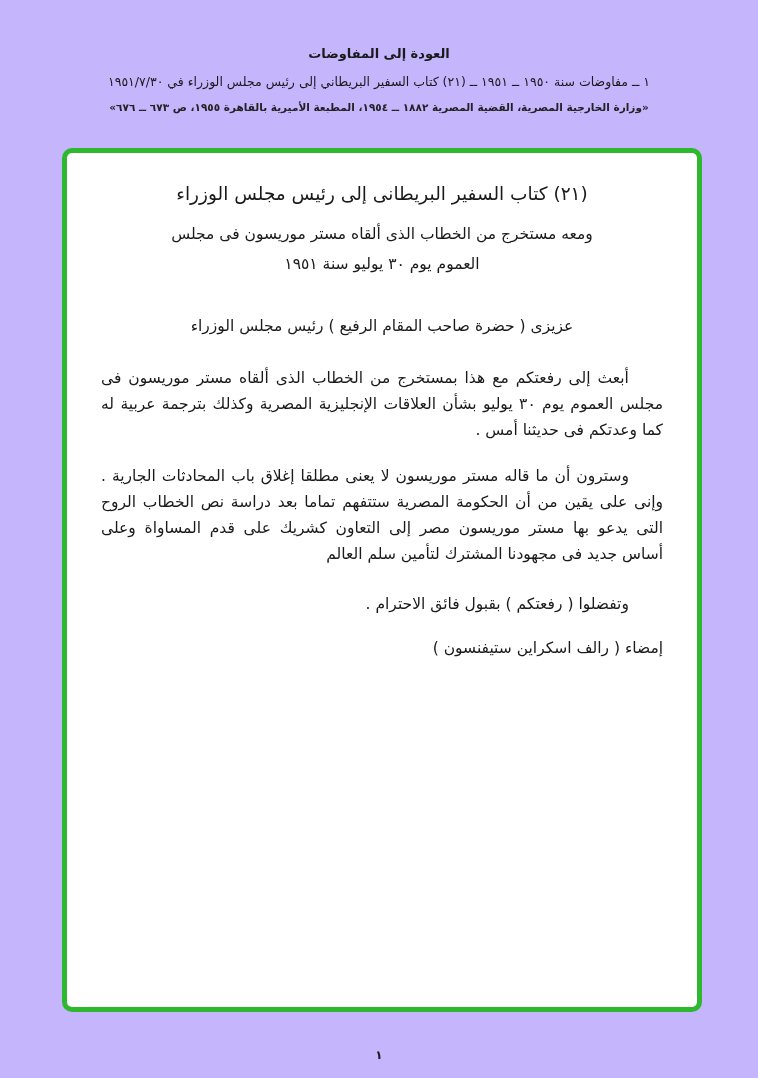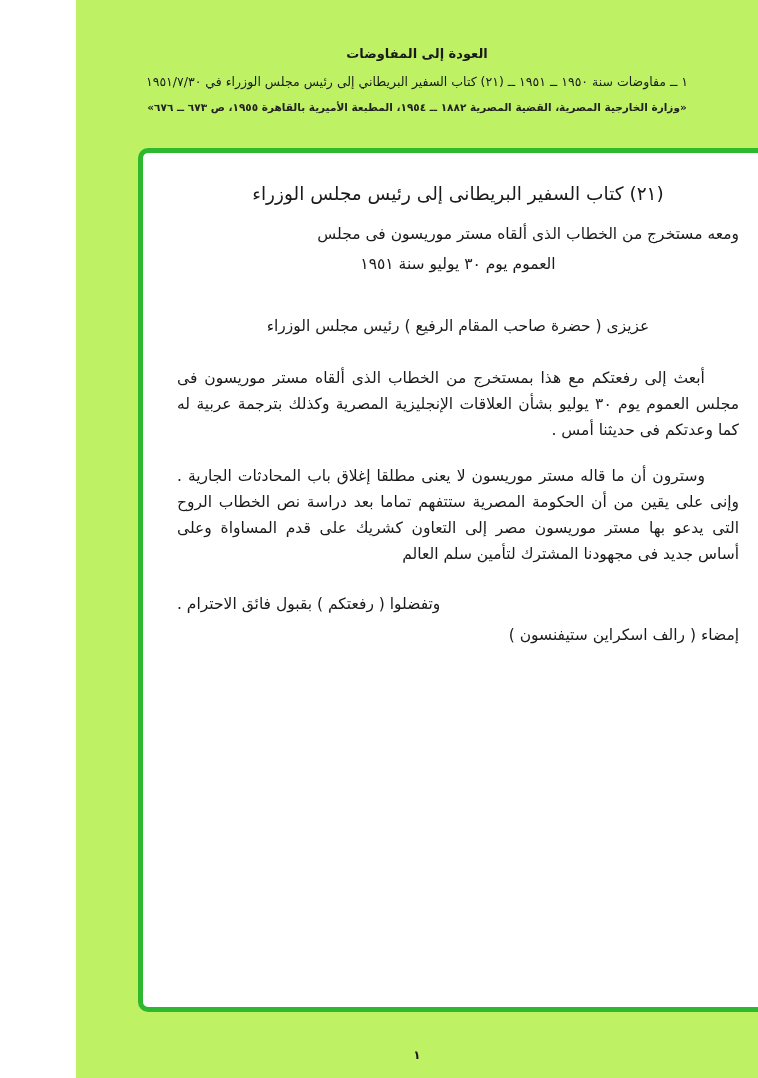--- a/index.html
+++ b/index.html
@@ -7,23 +7,23 @@
     width: 758px;
     height: 1078px;
     background: #ffffff;
     font-family: "DejaVu Sans", sans-serif;
     color: #1a1a1a;
     direction: rtl;
     overflow: hidden;
   }
   .page {
     position: relative;
-    width: 682px;
+    width: 758px;
     height: 1078px;
-    background: #bef264;
+    background: #c4b5fd;
   }
 
   
   .header {
     position: absolute;
     top: 46px;
     left: 0;
     right: 0;
     text-align: center;
   }
@@ -61,45 +61,45 @@
     font-size: 15.5px;
     line-height: 26px;
   }
   .doc-title {
     text-align: center;
     font-size: 18.5px;
     margin-bottom: 14px;
     font-weight: 500;
   }
   .doc-subtitle1 {
-    text-align: right;
+    text-align: center;
     font-size: 15.5px;
     margin-bottom: 4px;
   }
   .doc-subtitle2 {
     text-align: center;
     font-size: 15.5px;
     margin-bottom: 36px;
   }
   .doc-salutation {
     text-align: center;
     font-size: 15.5px;
     font-weight: 500;
     margin-bottom: 26px;
   }
   .doc-paragraph {
     text-align: justify;
     text-indent: 2.2em;
     margin-bottom: 20px;
   }
   .doc-closing {
-    text-align: left;
+    text-align: right;
     padding-right: 2.2em;
     margin-top: 24px;
-    margin-bottom: 5px;
+    margin-bottom: 18px;
   }
   .doc-signature {
     text-align: right;
     padding-left: 300px;
     white-space: nowrap;
   }
 
   
   .footer-pagenum {
     position: absolute;

